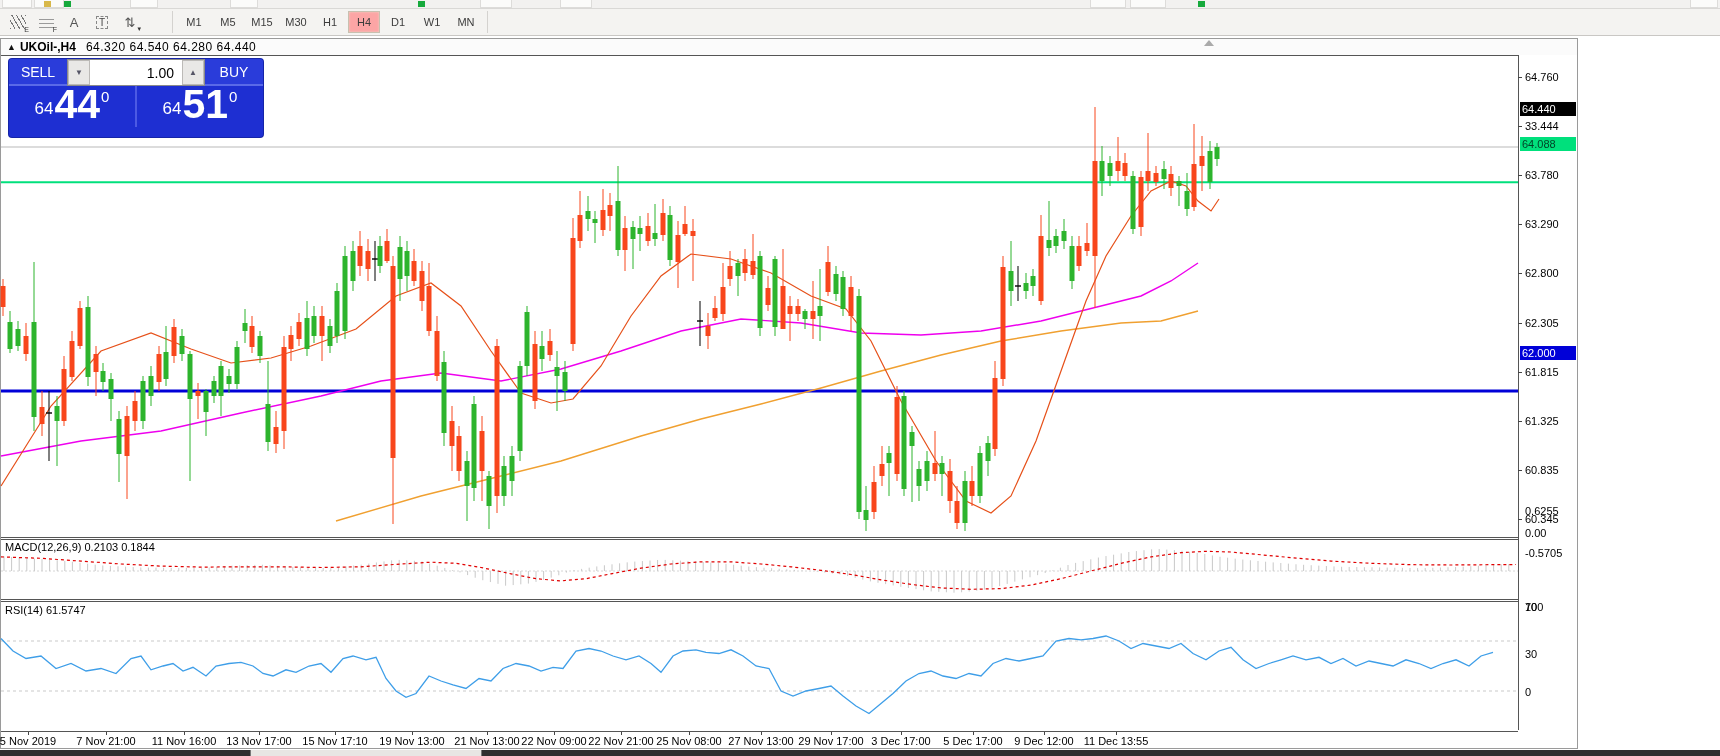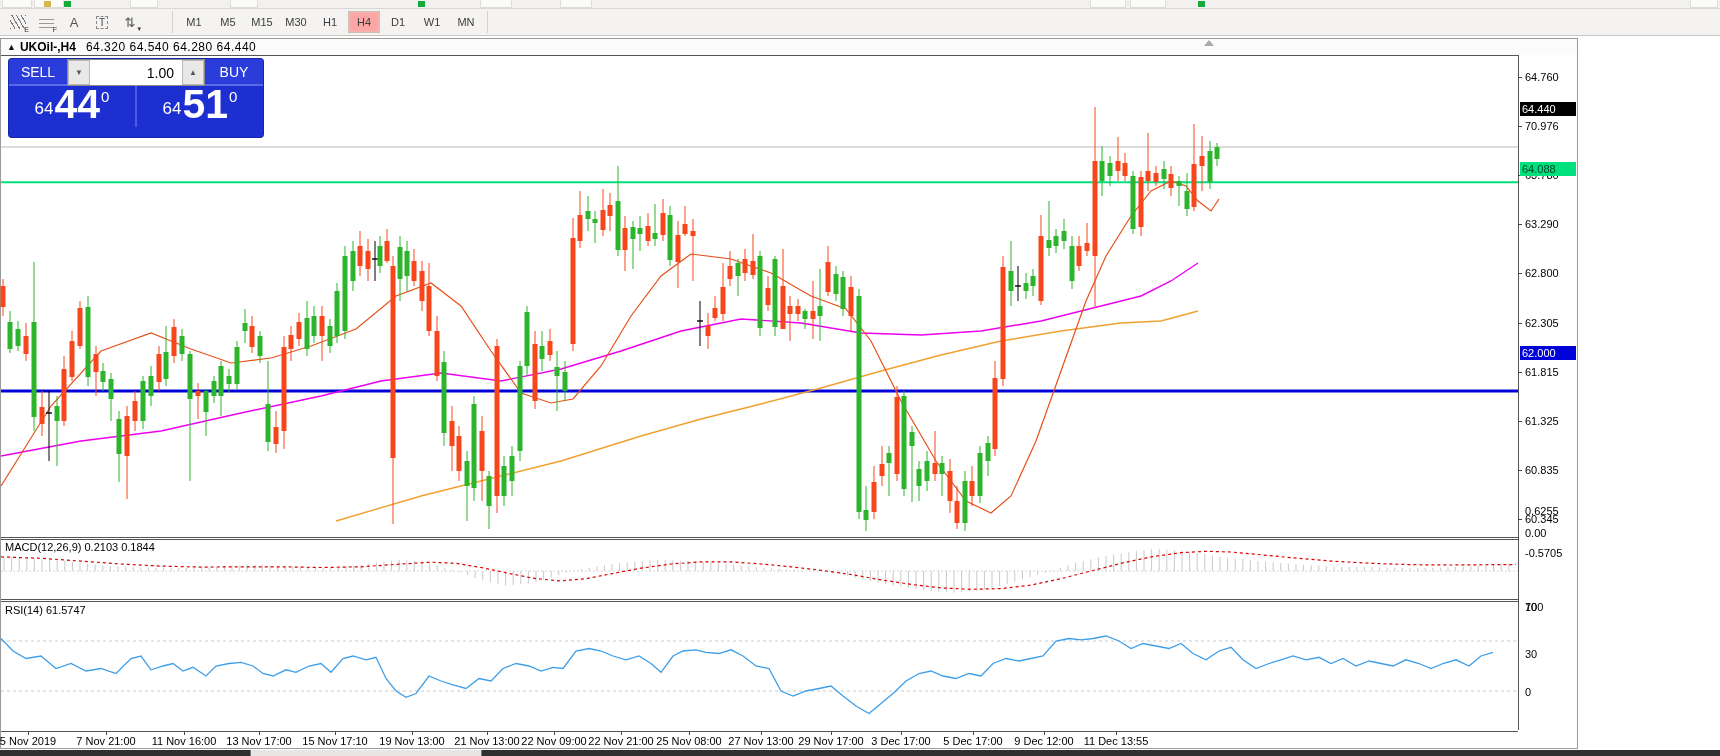--- a/index.html
+++ b/index.html
@@ -665,39 +665,39 @@
         <polyline points="0.0,37.5 12.0,50.0 25.0,57.5 40.0,55.0 55.0,67.5 70.0,62.5 85.0,70.0 100.0,67.5 115.0,72.5 130.0,57.5 140.0,55.0 150.0,68.8 162.0,65.0 172.0,62.5 182.0,70.0 192.0,66.3 205.0,75.0 215.0,65.0 228.0,62.5 240.0,61.3 252.0,65.0 262.0,72.5 272.0,75.0 285.0,68.8 295.0,71.3 308.0,65.0 320.0,62.5 330.0,71.3 342.0,57.5 352.0,55.0 365.0,58.8 375.0,56.3 385.0,77.5 395.0,90.0 405.0,96.3 415.0,92.5 428.0,75.0 440.0,80.0 452.0,83.8 465.0,87.5 478.0,77.5 490.0,80.0 502.0,67.5 515.0,62.5 528.0,65.0 540.0,70.0 552.0,66.3 562.0,67.5 575.0,50.0 588.0,47.5 600.0,50.0 612.0,55.0 625.0,58.8 638.0,55.0 650.0,62.5 660.0,71.3 672.0,55.0 682.0,50.0 695.0,48.8 705.0,51.3 718.0,52.5 730.0,48.8 742.0,55.0 755.0,65.0 768.0,67.5 780.0,90.0 792.0,95.0 805.0,90.0 818.0,87.5 830.0,85.0 842.0,95.0 855.0,105.0 868.0,112.5 880.0,102.5 892.0,92.5 905.0,80.0 918.0,72.5 930.0,70.0 942.0,75.0 955.0,77.5 968.0,72.5 980.0,75.0 992.0,62.5 1005.0,57.5 1018.0,60.0 1030.0,57.5 1042.0,55.0 1055.0,40.0 1068.0,37.5 1080.0,38.8 1092.0,37.5 1105.0,35.0 1118.0,40.0 1130.0,47.5 1142.0,42.5 1155.0,45.0 1168.0,47.5 1180.0,42.5 1192.0,52.5 1205.0,58.8 1218.0,50.0 1230.0,46.3 1242.0,58.8 1255.0,67.5 1268.0,62.5 1280.0,58.8 1292.0,55.0 1305.0,58.8 1318.0,56.3 1330.0,62.5 1342.0,57.5 1355.0,65.0 1368.0,60.0 1380.0,62.5 1392.0,65.0 1405.0,58.8 1418.0,62.5 1430.0,67.5 1442.0,62.5 1455.0,58.8 1468.0,65.0 1480.0,55.0 1492.0,51.3" fill="none" stroke="#3e9ee8" stroke-width="1.3"></polyline>
       </svg>
 
     <div class="panel-label" style="top:502px;">MACD(12,26,9) 0.2103 0.1844</div>
     <div class="panel-label" style="top:565px;">RSI(14) 61.5747</div>
 
     <div id="axisLabels">
         <div class="axtick" style="top: 38px;"></div>
         <div class="axlabel" style="top: 32px;">64.760</div>
         <div class="axtick" style="top: 87px;"></div>
-        <div class="axlabel" style="top: 81px;">70.976</div>
+        <div class="axlabel" style="top: 81px;">33.444</div>
         <div class="axtick" style="top: 136px;"></div>
         <div class="axlabel" style="top: 130px;">63.780</div>
         <div class="axtick" style="top: 185px;"></div>
         <div class="axlabel" style="top: 179px;">63.290</div>
         <div class="axtick" style="top: 234px;"></div>
         <div class="axlabel" style="top: 228px;">62.800</div>
         <div class="axtick" style="top: 283.5px;"></div>
         <div class="axlabel" style="top: 277.5px;">62.305</div>
         <div class="axtick" style="top: 332.5px;"></div>
         <div class="axlabel" style="top: 326.5px;">61.815</div>
         <div class="axtick" style="top: 381.5px;"></div>
         <div class="axlabel" style="top: 375.5px;">61.325</div>
         <div class="axtick" style="top: 430.5px;"></div>
         <div class="axlabel" style="top: 424.5px;">60.835</div>
         <div class="axtick" style="top: 479.5px;"></div>
         <div class="axlabel" style="top: 473.5px;">60.345</div>
         <div class="badge" style="top: 63px; background: rgb(0, 0, 0); color: rgb(255, 255, 255);">64.440</div>
-        <div class="badge" style="top: 98.2px; background: rgb(0, 224, 124); color: rgb(0, 68, 40); margin-top: 25px;">64.088</div>
+        <div class="badge" style="top: 98.2px; background: rgb(0, 224, 124); color: rgb(0, 68, 40);">64.088</div>
         <div class="badge" style="top: 307px; background: rgb(0, 0, 216); color: rgb(255, 255, 255);">62.000</div>
         <div class="axlabel" style="top: 465.982px;">0.6255</div>
         <div class="axlabel" style="top: 488px;">0.00</div>
         <div class="axlabel" style="top: 508.082px;">-0.5705</div>
         <div class="axlabel" style="top: 562px;">100</div>
         <div class="axlabel" style="top: 562px;">70</div>
         <div class="axlabel" style="top: 609px;">30</div>
         <div class="axlabel" style="top: 646.5px;">0</div>
       </div>
 

